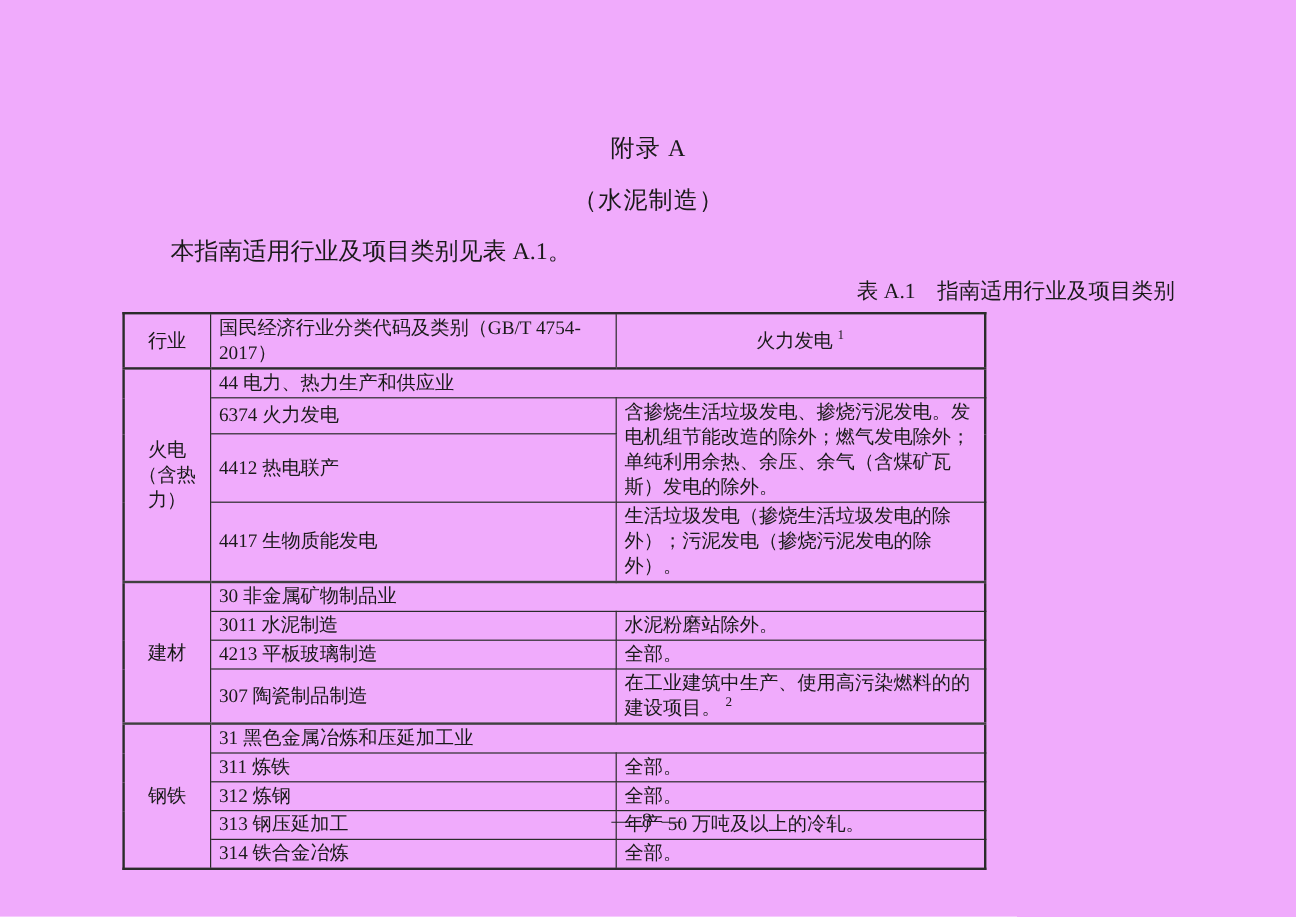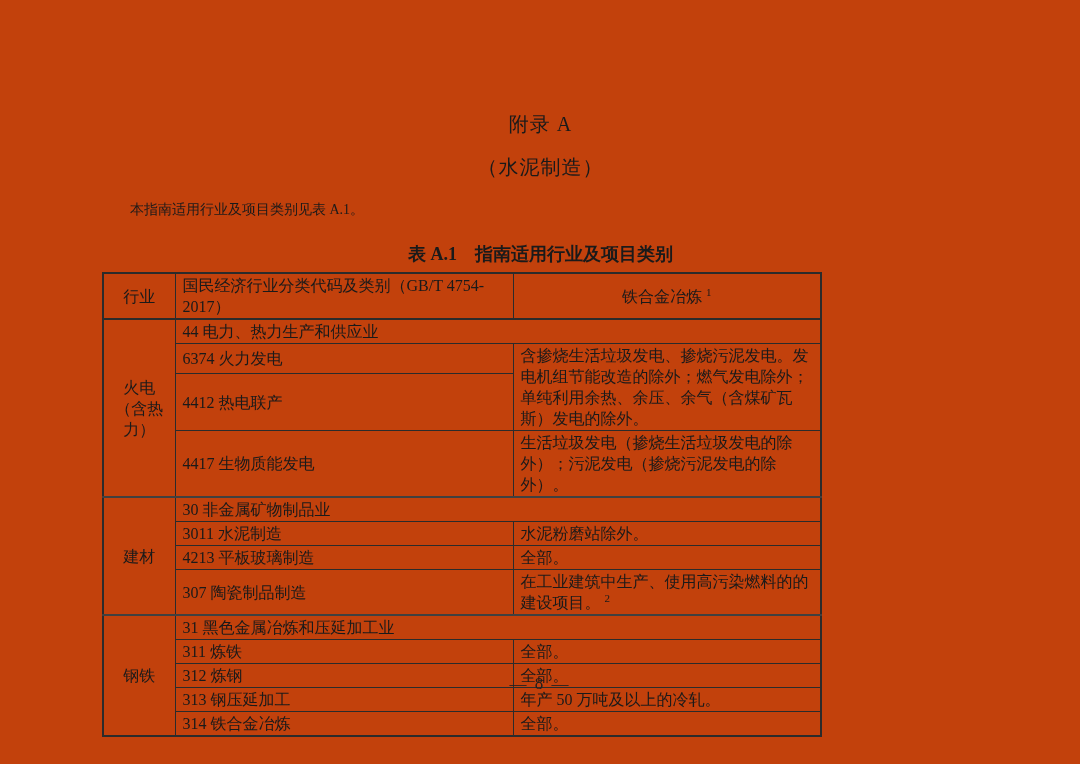--- a/index.html
+++ b/index.html
@@ -1,29 +1,29 @@
 <!DOCTYPE html>
 <html><head>
 <meta charset="utf-8">
 <style>
   html,body { margin:0; padding:0; background:#ffffff; }
   .page {
     position:relative;
     width:1080px; height:764px;
-    background:#c2410c;
+    background:#f0abfc;
     box-sizing:border-box;
     padding:112px 101px 0 102px;
     font-family:"Liberation Serif","DejaVu Serif",serif;
     color:#1a1a1a;
   }
   .heading { text-align:center; font-size:20px; line-height:24px; margin:0 0 19px 0; letter-spacing:1px; }
   .heading-sub { text-align:center; font-size:20px; line-height:24px; margin:0 0 19px 0; letter-spacing:1px; }
   .heading-title { text-align:center; font-size:20px; line-height:24px; margin:0 0 17px 0; letter-spacing:1px; }
-  .intro { font-size:14px; line-height:24px; text-indent:2em; margin:0 0 21px 0; }
-  .table-caption { text-align:center; font-size:18px; line-height:22px; font-weight:bold; margin:0 0 7px 0; }
+  .intro { font-size:20px; line-height:24px; text-indent:2em; margin:0 0 9px 0; }
+  .table-caption { text-align:right; font-size:18px; line-height:22px; font-weight:normal; margin:0 0 7px 0; }
 
   table.a1 {
     border-collapse:collapse;
     table-layout:fixed;
     width:720px;
     border:2px solid #2b2b2b;
   }
   table.a1 col.c-industry { width:72px; }
   table.a1 col.c-code { width:338px; }
   table.a1 th, table.a1 td {
@@ -71,21 +71,21 @@
     <colgroup>
       <col class="c-industry">
         <col class="c-code">
         <col class="c-category">
     </colgroup>
 
     <tbody>
         <tr class="r-head">
       <th class="cell-center">行业</th>
       <th class="cell-left">国民经济行业分类代码及类别（GB/T 4754-2017）</th>
-      <th class="cell-center"><span>铁合金冶炼</span> <sup>1</sup></th>
+      <th class="cell-center"><span>火力发电</span> <sup>1</sup></th>
     </tr>
 
     <tr class="r-std">
       <td class="cell-center" rowspan="4">火电（含热力）</td>
       <td class="cell-left" colspan="2">44 电力、热力生产和供应业</td>
     </tr>
     <tr class="r-std">
       <td class="cell-left">6374 火力发电</td>
       <td class="cell-left" rowspan="2">含掺烧生活垃圾发电、掺烧污泥发电。发电机组节能改造的除外；燃气发电除外；单纯利用余热、余压、余气（含煤矿瓦斯）发电的除外。</td>
     </tr>

